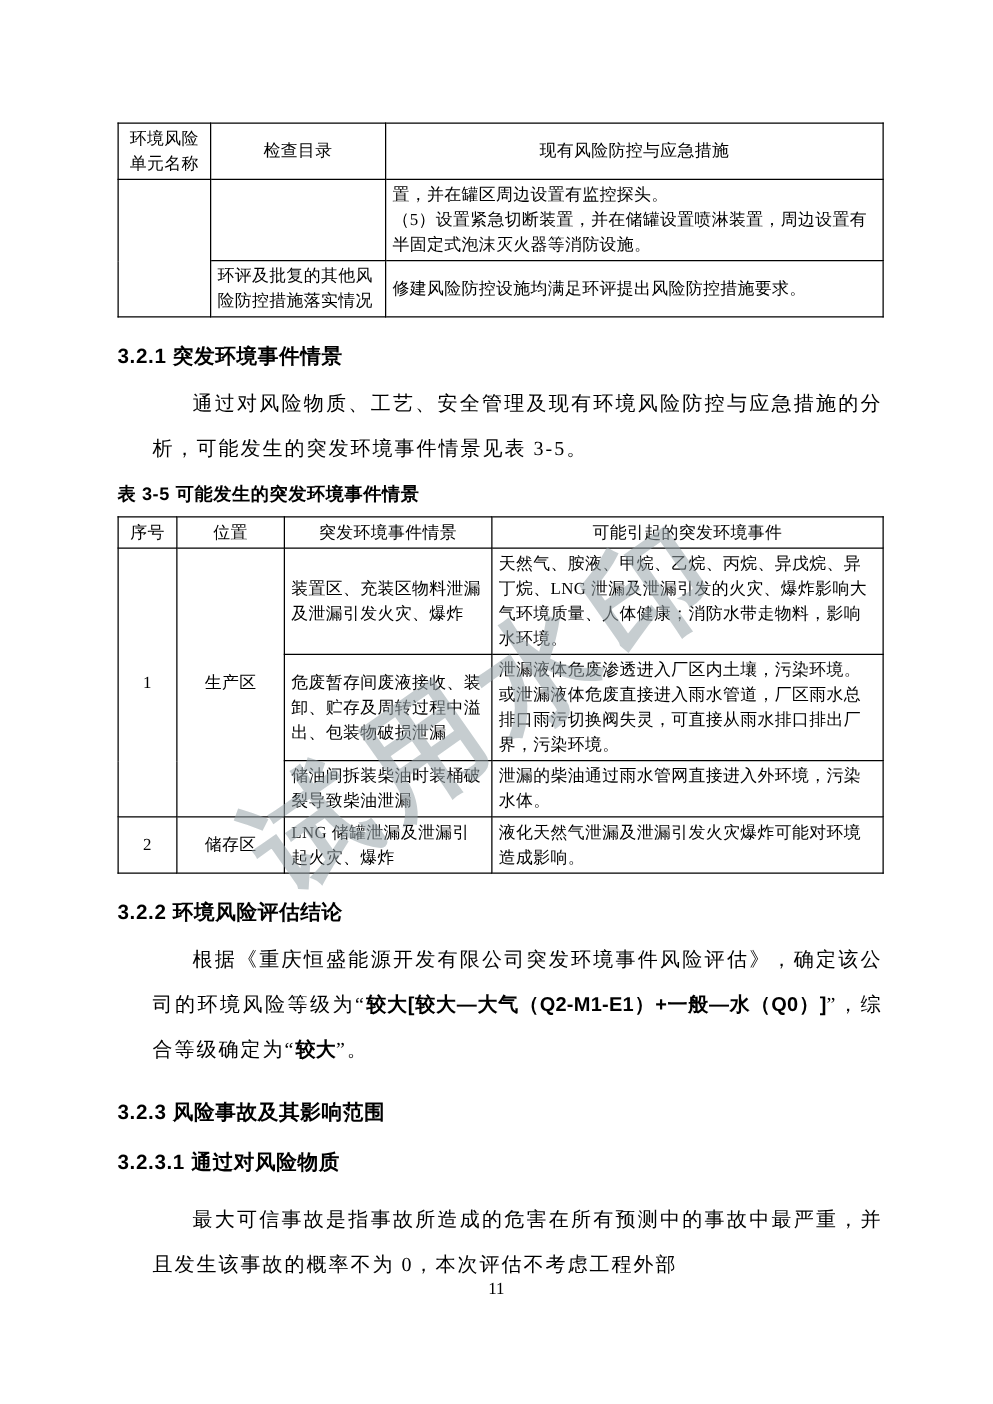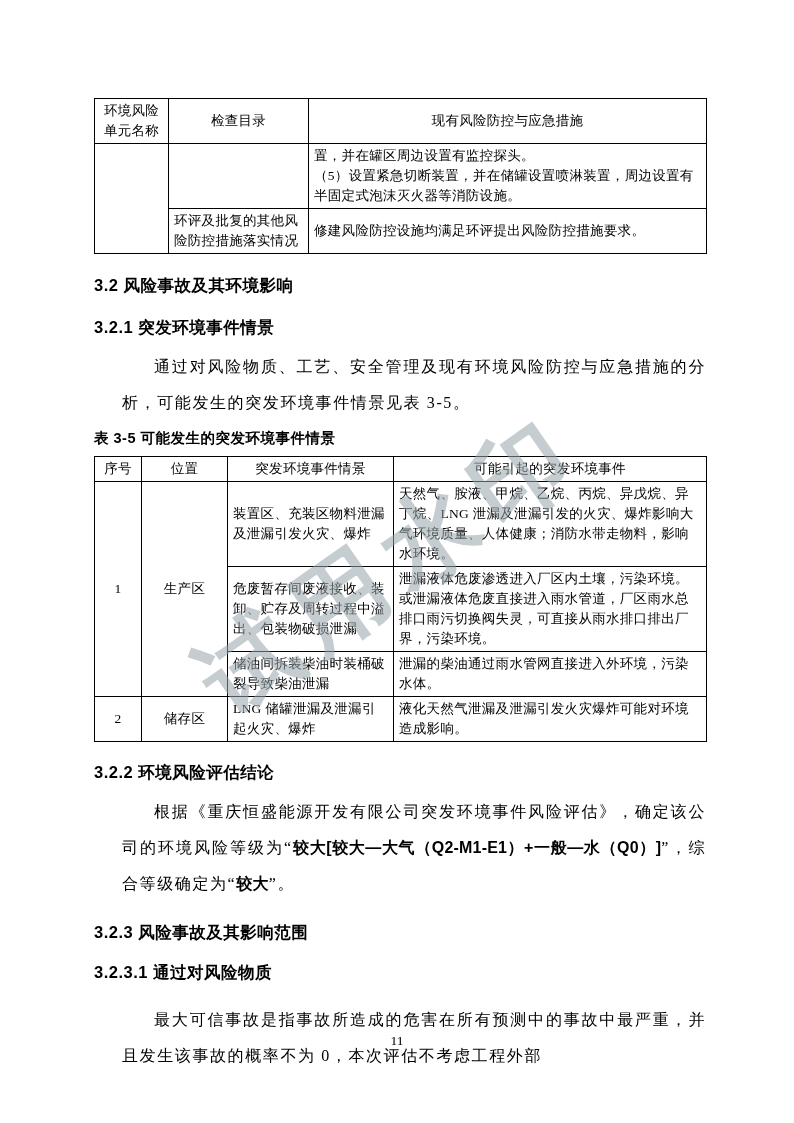--- a/index.html
+++ b/index.html
@@ -91,21 +91,21 @@
     font-family: "Liberation Sans", "DejaVu Sans", sans-serif;
     font-weight: bold;
     font-size: 14.5px;
     text-align: left;
     margin-top: 8px;
     margin-bottom: 8px;
     letter-spacing: 0.5px;
   }
   .page-number {
     position: absolute;
-    bottom: 74px;
+    bottom: 84px;
     left: 0;
     width: 100%;
     text-align: center;
     font-size: 13.5px;
   }
 </style>
 </head>
 <body>
 
 <div class="page">
@@ -130,21 +130,20 @@
       <td class="t-left prewrap">置，并在罐区周边设置有监控探头。
 （5）设置紧急切断装置，并在储罐设置喷淋装置，周边设置有半固定式泡沫灭火器等消防设施。</td>
     </tr>
     <tr>
       <td class="t-left">环评及批复的其他风险防控措施落实情况</td>
       <td class="t-left">修建风险防控设施均满足环评提出风险防控措施要求。</td>
     </tr>
   </tbody>
     </table>
 
-  <div class="h2">3.2 风险事故及其环境影响</div>
   <div class="h3">3.2.1 突发环境事件情景</div>
 
   <p class="para">通过对风险物质、工艺、安全管理及现有环境风险防控与应急措施的分析，可能发生的突发环境事件情景见表 3-5。</p>
 
   <div class="tbl-caption">表 3-5 可能发生的突发环境事件情景</div>
 
   <table class="tbl2">
     <colgroup>
         <col class="c1">
         <col class="c2">

